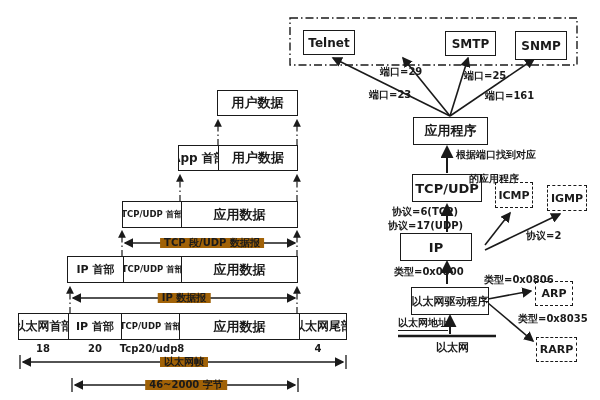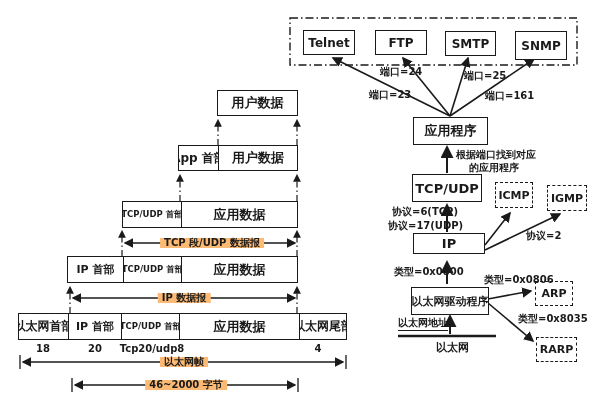--- a/index.html
+++ b/index.html
@@ -9,21 +9,21 @@
   .box{position:absolute;z-index:2;box-sizing:border-box;background:#fff;border:1.5px solid #1a1a1a;
        display:flex;align-items:center;justify-content:center;font-weight:bold;white-space:nowrap;}
   .row{position:absolute;z-index:2;box-sizing:border-box;background:#fff;border:1.5px solid #1a1a1a;display:flex;}
   .cell{box-sizing:border-box;display:flex;align-items:center;justify-content:center;
         font-weight:bold;white-space:nowrap;overflow:hidden;}
   .cell + .cell{border-left:1.4px solid #1a1a1a;}
   .dashedbox{border:1.5px dashed #1a1a1a;}
   .lbl{position:absolute;z-index:3;font-weight:bold;white-space:nowrap;line-height:1;}
   .f13{font-size:13px;} .f12{font-size:12px;} .f11{font-size:11px;}
   .f10{font-size:10px;} .f9{font-size:12px;} .f85{font-size:8.5px;}
-  .measure{background:#fdba74;padding:0 4px;transform:translateX(-50%);font-size:10px;}
+  .measure{background:#a16207;padding:0 4px;transform:translateX(-50%);font-size:10px;}
   .sz{transform:translateX(-50%);font-size:10px;}
   .underline{border-bottom:1.4px solid #1a1a1a;padding-bottom:2px;}
 </style>
 </head>
 <body>
 
 <div class="canvas">
 
   <svg class="layer" width="600" height="400" viewBox="0 0 600 400">
     <defs>
@@ -104,43 +104,42 @@
 
   <div class="lbl sz" style="left:43px;top:344px;">18</div>
   <div class="lbl sz" style="left:95px;top:344px;">20</div>
   <div class="lbl sz" style="left:152px;top:344px;">Tcp20/udp8</div>
   <div class="lbl sz" style="left:318px;top:344px;">4</div>
 
   <div class="lbl measure" style="left:184px;top:357px;">以太网帧</div>
   <div class="lbl measure" style="left:186px;top:380px;">46~2000 字节</div>
 
   <div class="box f12" style="left:303px;top:30px;width:52px;height:25px;">Telnet</div>
-  <div class="box f12" style="left:375px;top:30px;width:52px;height:25px;">FTP</div>
   <div class="box f12" style="left:445px;top:31px;width:51px;height:25px;">SMTP</div>
   <div class="box f12" style="left:515px;top:31px;width:52px;height:29px;">SNMP</div>
 
-  <div class="lbl f10" style="left:380px;top:67px;">端口=24</div>
+  <div class="lbl f10" style="left:380px;top:67px;">端口=29</div>
   <div class="lbl f10" style="left:464px;top:71px;">端口=25</div>
   <div class="lbl f10" style="left:369px;top:90px;">端口=23</div>
   <div class="lbl f10" style="left:485px;top:91px;">端口=161</div>
 
   <div class="box f13" style="left:413px;top:117px;width:75px;height:28px;">应用程序</div>
 
   <div class="lbl f10" style="left:456px;top:150px;">根据端口找到对应</div>
-  <div class="lbl f10" style="left:469px;top:163px;">的应用程序</div>
+  <div class="lbl f10" style="left:469px;top:174px;">的应用程序</div>
 
   <div class="box f13" style="left:412px;top:174px;width:70px;height:28px;">TCP/UDP</div>
   <div class="box dashedbox f11" style="left:495px;top:182px;width:38px;height:26px;">ICMP</div>
   <div class="box dashedbox f11" style="left:547px;top:185px;width:40px;height:26px;">IGMP</div>
 
   <div class="lbl f10" style="left:392px;top:207px;">协议=6(TCP)</div>
   <div class="lbl f10" style="left:388px;top:221px;">协议=17(UDP)</div>
   <div class="lbl f10" style="left:526px;top:231px;">协议=2</div>
 
-  <div class="box f13" style="left:413px;top:233px;width:72px;height:21px;">IP</div>
+  <div class="box f13" style="left:400px;top:233px;width:72px;height:28px;">IP</div>
 
   <div class="lbl f10" style="left:394px;top:267px;">类型=0x0800</div>
   <div class="lbl f10" style="left:484px;top:275px;">类型=0x0806</div>
   <div class="box dashedbox f11" style="left:535px;top:281px;width:38px;height:25px;">ARP</div>
 
   <div class="box f11" style="left:411px;top:287px;width:78px;height:28px;">以太网驱动程序</div>
 
   <div class="lbl f10" style="left:518px;top:314px;">类型=0x8035</div>
   <div class="box dashedbox f11" style="left:536px;top:337px;width:41px;height:25px;">RARP</div>
 

